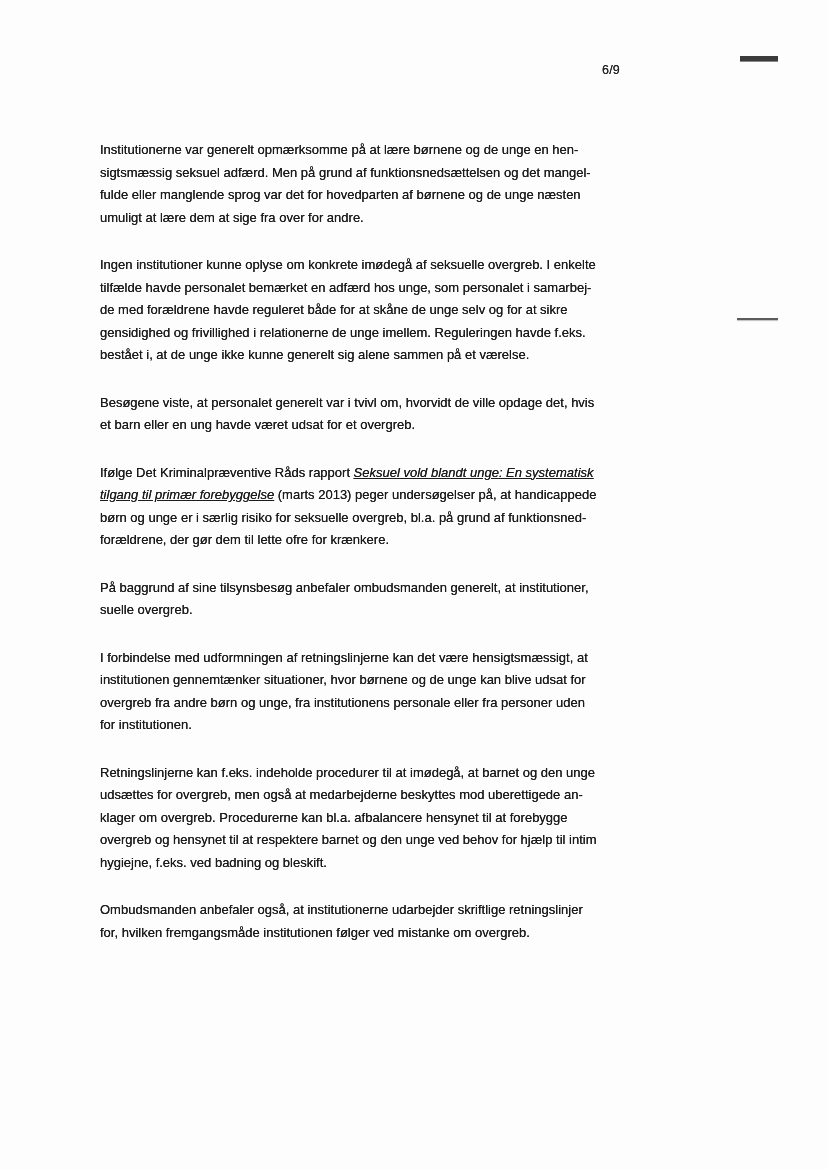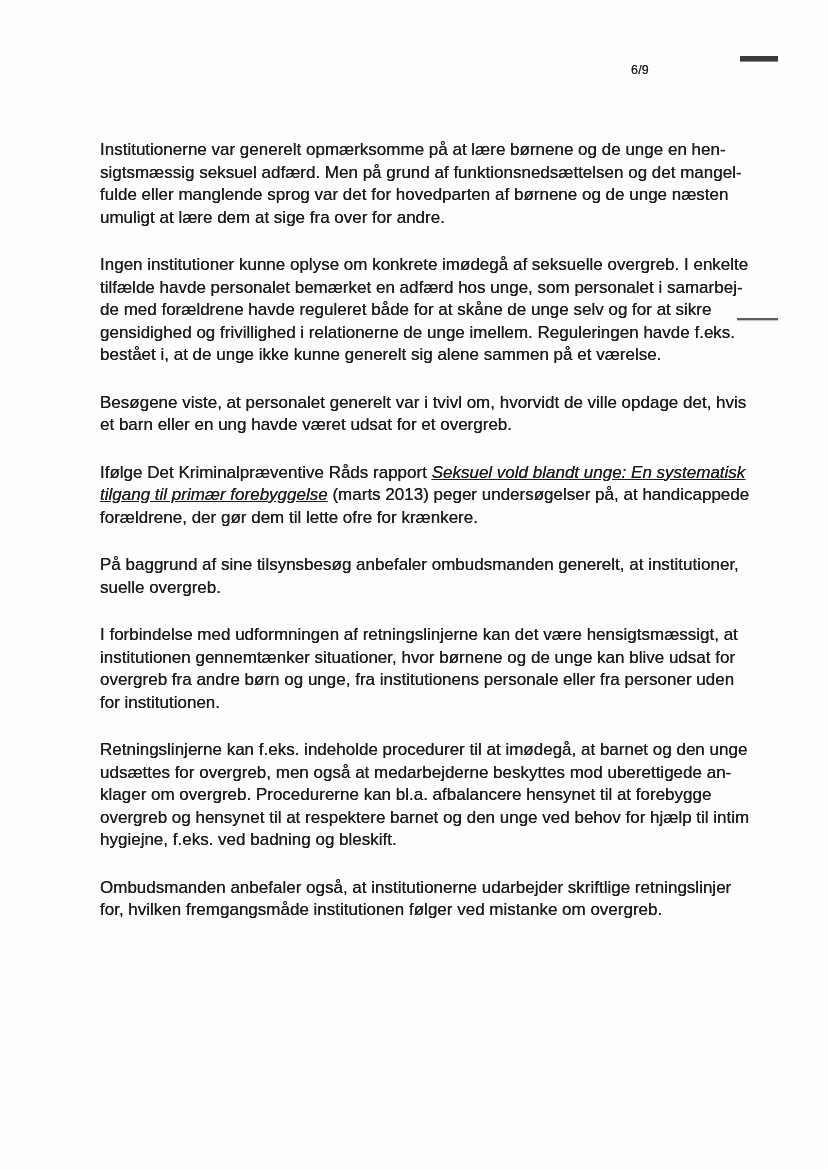--- a/index.html
+++ b/index.html
@@ -11,21 +11,21 @@
   .page {
     position: relative;
     width: 828px;
     height: 1169px;
     background: #fdfdfd;
     overflow: hidden;
     font-family: "Liberation Sans", sans-serif;
   }
   .page-number {
     position: absolute;
-    left: 631px;
+    left: 602px;
     top: 63px;
     font-size: 12.5px;
     color: #242424;
     letter-spacing: 0.2px;
     text-shadow: 0 0 0.4px #2a2a2a;
   }
   .scan-mark-top {
     position: absolute;
     left: 740px;
     top: 56px;
@@ -42,21 +42,21 @@
     height: 2px;
     background: #5c5c5c;
     box-shadow: 0 1px 1px rgba(120,120,120,0.45);
   }
   .doc-text {
     position: absolute;
     left: 100px;
     top: 139px;
     width: 560px;
     color: #1c1c1c;
-    font-size: 17px;
+    font-size: 13px;
     line-height: 22.5px;
     text-shadow: 0 0 0.45px #1c1c1c; 
   }
   .paragraph {
     margin: 0 0 25px 0;
   }
   .line {
     white-space: pre;
     height: 22.5px;
   }
@@ -89,20 +89,21 @@
         <div class="line">gensidighed og frivillighed i relationerne de unge imellem. Reguleringen havde f.eks.</div>
         <div class="line">bestået i, at de unge ikke kunne generelt sig alene sammen på et værelse.</div>
       </div>
       <div class="paragraph">
         <div class="line">Besøgene viste, at personalet generelt var i tvivl om, hvorvidt de ville opdage det, hvis</div>
         <div class="line">et barn eller en ung havde været udsat for et overgreb.</div>
       </div>
       <div class="paragraph">
         <div class="line"><span>Ifølge Det Kriminalpræventive Råds rapport </span><span class="italic">Seksuel vold blandt unge: En systematisk</span></div>
         <div class="line"><span class="italic">tilgang til primær forebyggelse</span><span> (marts 2013) peger undersøgelser på, at handicappede</span></div>
+        <div class="line">børn og unge er i særlig risiko for seksuelle overgreb, bl.a. på grund af funktionsned-</div>
         <div class="line">forældrene, der gør dem til lette ofre for krænkere.</div>
       </div>
       <div class="paragraph">
         <div class="line">På baggrund af sine tilsynsbesøg anbefaler ombudsmanden generelt, at institutioner,</div>
         <div class="line">suelle overgreb.</div>
       </div>
       <div class="paragraph">
         <div class="line">I forbindelse med udformningen af retningslinjerne kan det være hensigtsmæssigt, at</div>
         <div class="line">institutionen gennemtænker situationer, hvor børnene og de unge kan blive udsat for</div>
         <div class="line">overgreb fra andre børn og unge, fra institutionens personale eller fra personer uden</div>

